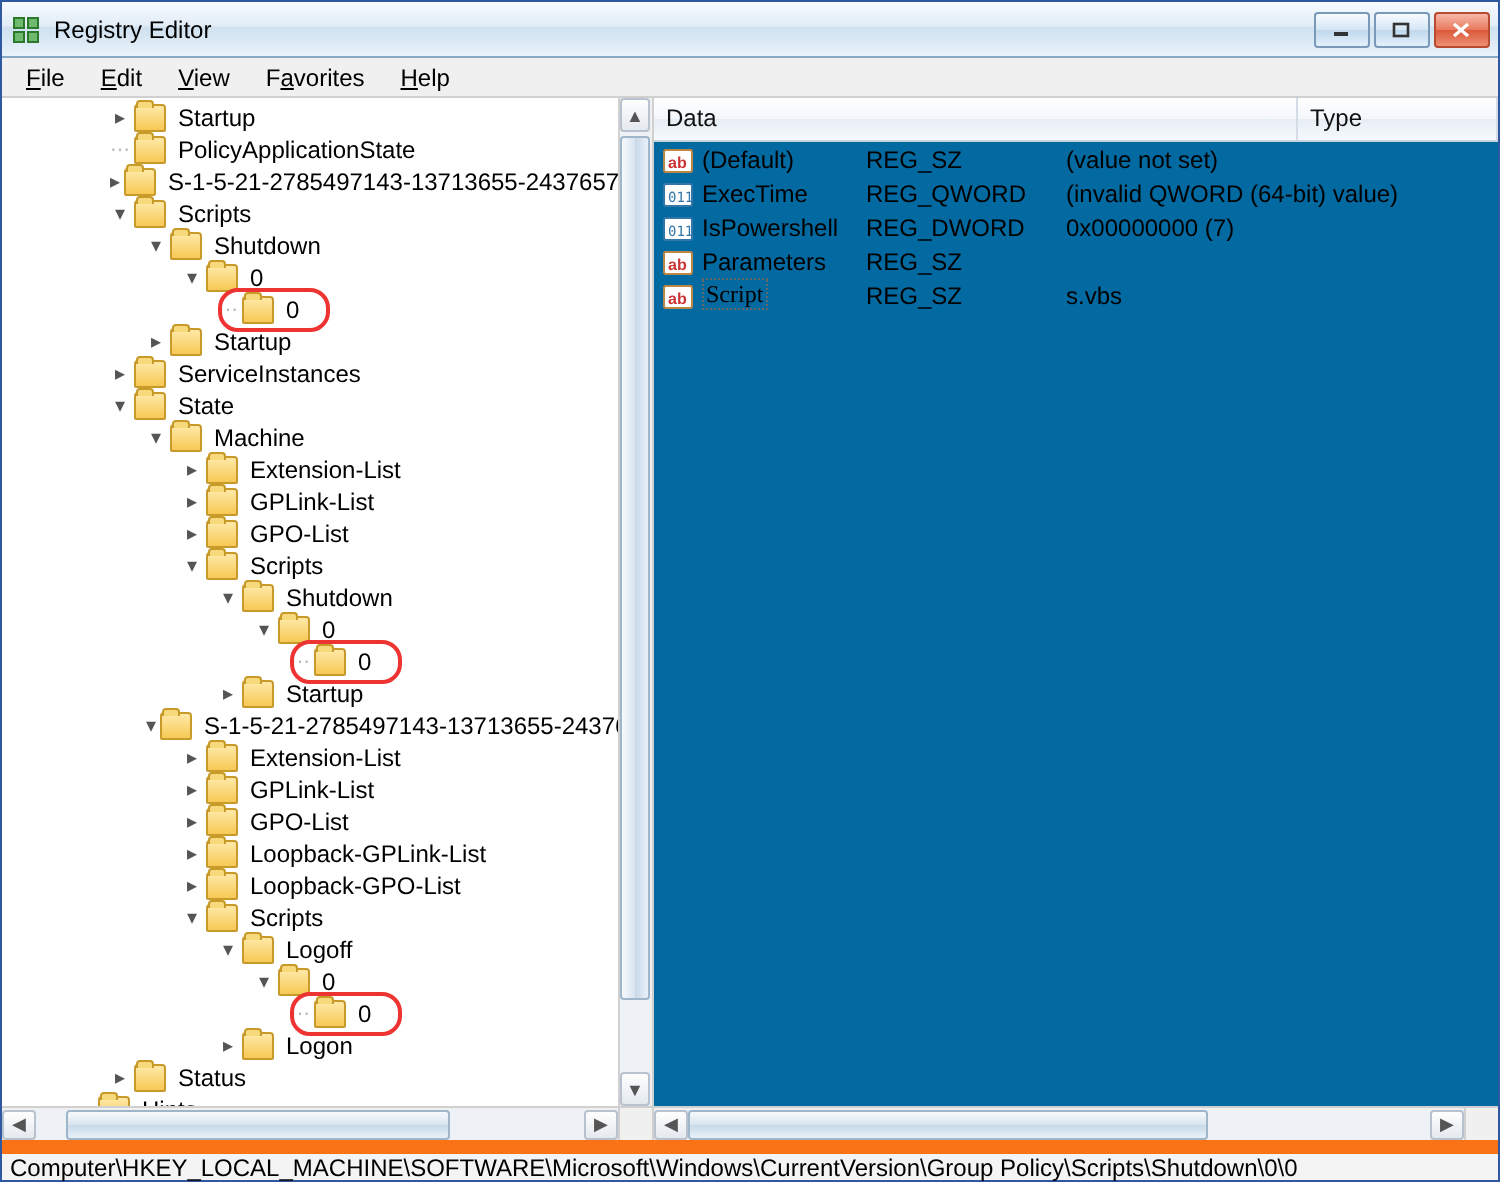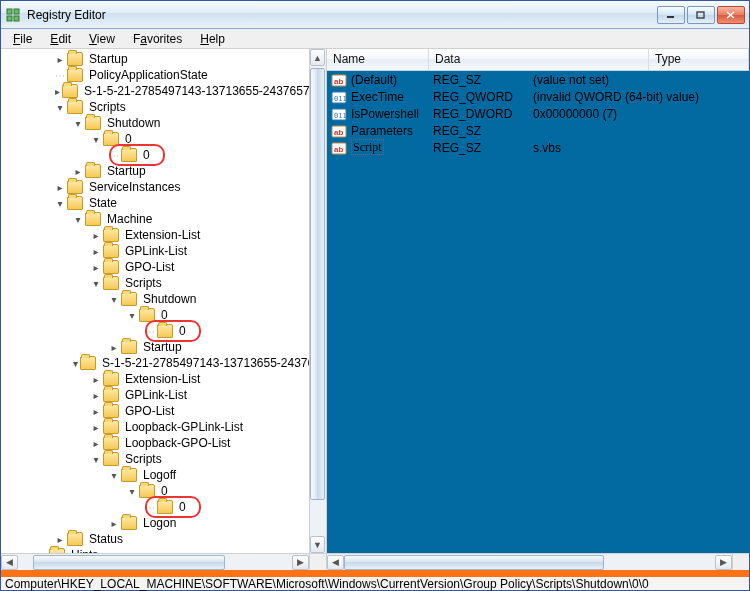--- a/index.html
+++ b/index.html
@@ -604,21 +604,20 @@
               <div class="thumb" style="left:15px;width:70%;"></div>
             </div>
           <div class="sbtn">▶</div>
         </div>
         <div class="corner"></div>
       </div>
     </div>
 
     <div class="listpane">
       <div class="listheader">
-        <div class="col col-name">Name</div>
         <div class="col col-data">Data</div>
         <div class="col col-type">Type</div>
       </div>
       <div class="listwrap">
         <div class="listbody" id="listbody">
             <div class="row">
               <span class="vicon str">
                 <svg width="16" height="16">
                   <rect class="bg" x="1" y="3" width="14" height="11" rx="1"></rect>
                   <text x="3" y="12" font-size="8" fill="#c33" font-weight="bold">ab</text>

